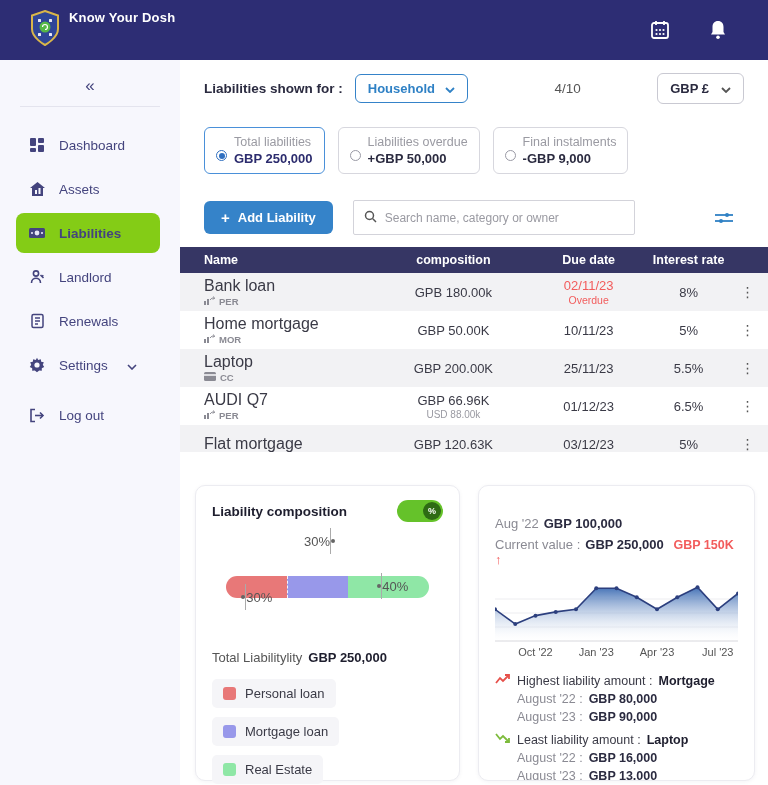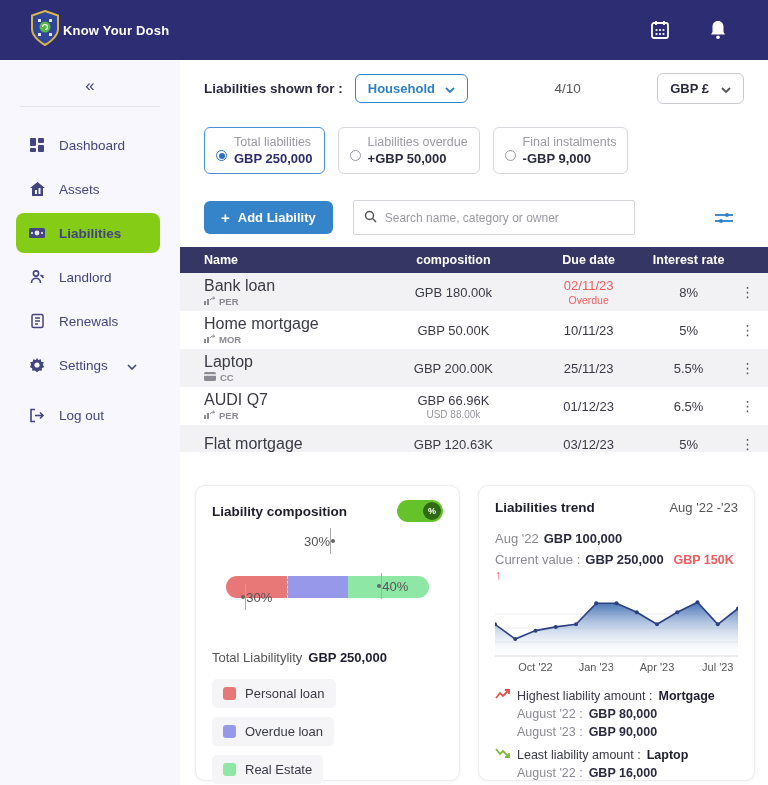--- a/index.html
+++ b/index.html
@@ -1,21 +1,21 @@
 <!DOCTYPE html>
 <html><head>
 <meta charset="utf-8">
 <style>
   * { margin:0; padding:0; box-sizing:border-box; }
   html,body { width:768px; height:785px; overflow:hidden; }
   body { font-family:"Liberation Sans", sans-serif; background:#fff; color:#2f2f45; }
 
   
   .topbar { height:60px; background:#2d2d74; display:flex; align-items:center; padding:0 38px 0 30px; }
-  .brand { display:flex; align-items:center; gap:3px; cursor:pointer; }
+  .brand { display:flex; gap:9px; cursor:pointer; }
   .brand-name { color:#fff; font-size:13px; font-weight:bold; letter-spacing:.2px; }
   .topbar-spacer { flex:1; }
   .topbar-icons { display:flex; align-items:center; gap:34px; }
   .tb-icon { width:24px; height:24px; display:flex; align-items:center; justify-content:center; cursor:pointer; }
 
   
   .layout { display:flex; height:725px; }
   .sidebar { width:180px; background:#f7f7fd; padding-top:12px; flex-shrink:0; }
   .collapse-btn { display:block; text-align:center; color:#44447e; font-size:17px; cursor:pointer; padding:4px 0 10px; }
   .side-divider { border-top:1px solid #e4e4ee; margin:0 20px 18px; }
@@ -430,34 +430,30 @@
         <div class="comp-total">
           <span>Total Liabilitylity</span><b>GBP 250,000</b>
         </div>
         <div class="legend" id="comp-legend">
           <div class="legend-item">
             <span class="legend-swatch" style="background: rgb(232, 120, 120);"></span>
             <span>Personal loan</span>
           </div>
           <div class="legend-item">
             <span class="legend-swatch" style="background: rgb(152, 152, 234);"></span>
-            <span>Overdue loan</span>
+            <span>Mortgage loan</span>
           </div>
           <div class="legend-item">
             <span class="legend-swatch" style="background: rgb(143, 231, 166);"></span>
             <span>Real Estate</span>
           </div>
         </div>
       </div>
 
       <div class="card card-b">
-        <div class="card-head">
-          <span class="card-title">Liabilities trend</span>
-          <span class="trend-range">Aug '22 -'23</span>
-        </div>
         <div class="trend-line1">
           <span>Aug '22</span><b>GBP 100,000</b>
         </div>
         <div class="trend-line2">
           <span>Current value :</span><b>GBP 250,000</b>
           <span class="trend-delta">GBP 150K ↑</span>
         </div>
         <div class="trend-chart" id="trend-chart"><svg width="243" height="86" viewBox="0 0 243 86">
               <defs>
                 <linearGradient id="ag" x1="0" y1="0" x2="0" y2="1">

